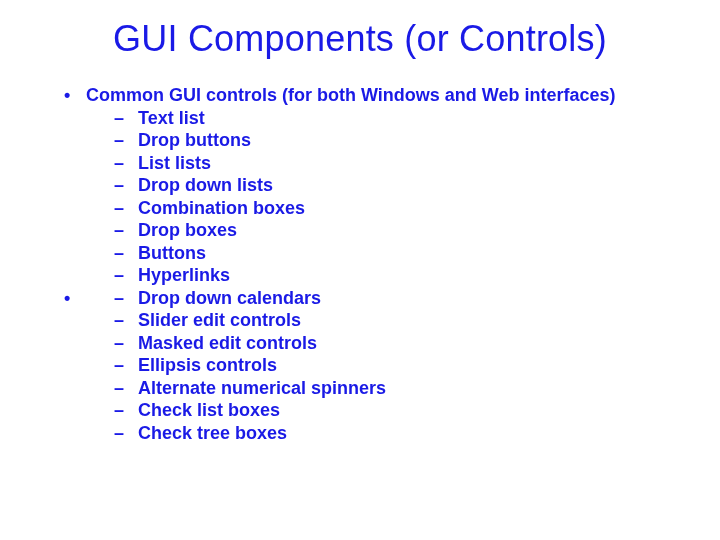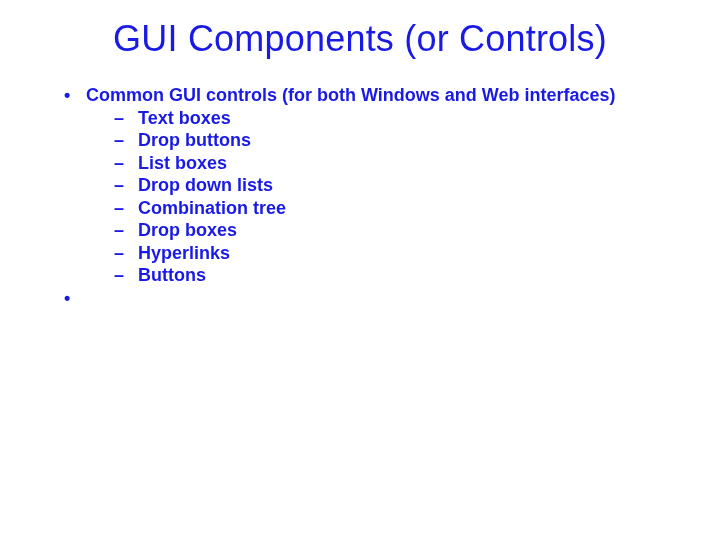--- a/index.html
+++ b/index.html
@@ -71,27 +71,36 @@
 <body>
 
 <div class="slide">
   <h1 class="title">GUI Components (or Controls)</h1>
 
   <div class="content">
     <ul class="level1">
       <li>
         <span>Common GUI controls (for both Windows and Web interfaces)</span>
         <ul class="level2">
-          <li>Text boxes</li>
+          <li>Text list</li>
           <li>Drop buttons</li>
-          <li>List boxes</li>
+          <li>List lists</li>
           <li>Drop down lists</li>
-          <li>Combination tree</li>
+          <li>Combination boxes</li>
           <li>Drop boxes</li>
+          <li>Buttons</li>
           <li>Hyperlinks</li>
-          <li>Buttons</li>
         </ul>
       </li>
       <li>
+        <ul class="level2">
+          <li>Drop down calendars</li>
+          <li>Slider edit controls</li>
+          <li>Masked edit controls</li>
+          <li>Ellipsis controls</li>
+          <li>Alternate numerical spinners</li>
+          <li>Check list boxes</li>
+          <li>Check tree boxes</li>
+        </ul>
       </li>
     </ul>
   </div>
 </div>
 
 </body></html>

